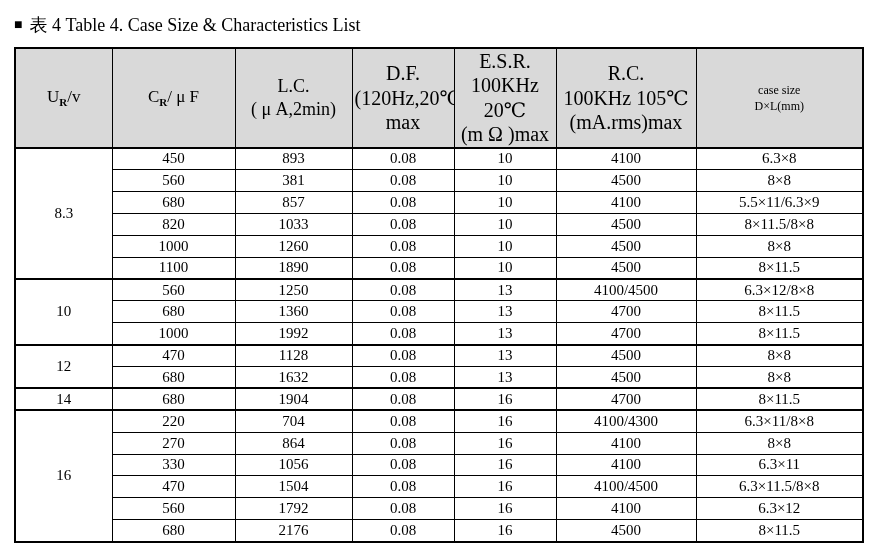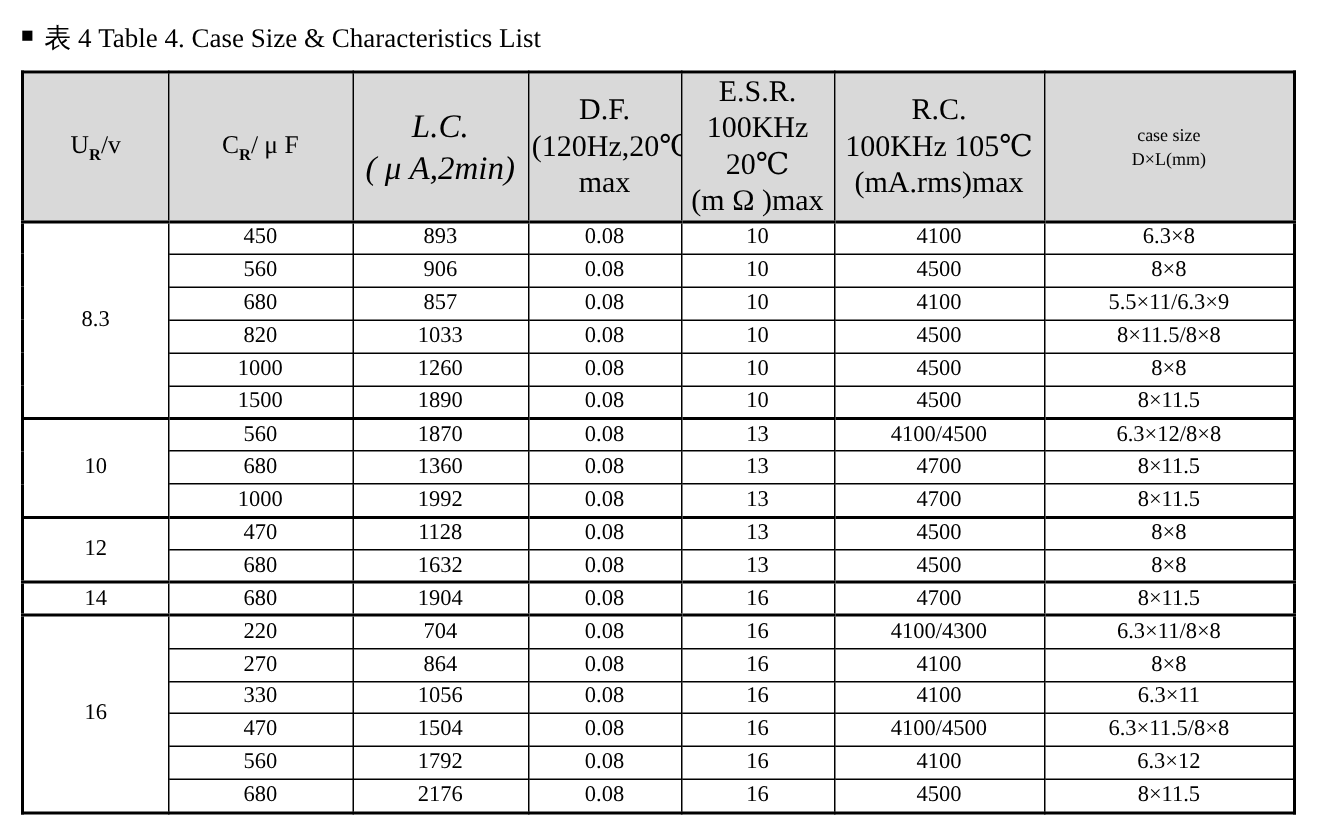--- a/index.html
+++ b/index.html
@@ -40,21 +40,21 @@
     overflow: hidden;
   }
   .spec-table thead th {
     background: #d9d9d9;
     border-bottom: 2px solid #000;
     height: 65px;
     font-weight: normal;
   }
   th.h-bold { font-size: 17px; font-weight: bold; margin-top: 40px; }
   th.h-bold sub { font-size: 11px; font-weight: bold; }
-  th.h-mid  { font-size: 22px; line-height: 1.25; font-style: italic; }
+  th.h-mid  { font-size: 18px; line-height: 1.25; }
   th.h-small{ font-size: 20px; line-height: 1.22; }
   th.h-case { font-size: 12px; line-height: 1.35; }
   .spec-table tbody td {
     height: 21.9px;
     font-size: 15px;
     line-height: 1;
   }
   .spec-table tbody tr.group-start td { border-top: 2px solid #000; }
   .spec-table td.voltage { font-size: 15px; }
 </style>
@@ -111,21 +111,21 @@
           <td rowspan="6" class="voltage">8.3</td>
           <td>450</td>
           <td>893</td>
           <td>0.08</td>
           <td>10</td>
           <td>4100</td>
           <td>6.3×8</td>
         </tr>
         <tr>
           <td>560</td>
-          <td>906</td>
+          <td>381</td>
           <td>0.08</td>
           <td>10</td>
           <td>4500</td>
           <td>8×8</td>
         </tr>
         <tr>
           <td>680</td>
           <td>857</td>
           <td>0.08</td>
           <td>10</td>
@@ -142,31 +142,31 @@
         </tr>
         <tr>
           <td>1000</td>
           <td>1260</td>
           <td>0.08</td>
           <td>10</td>
           <td>4500</td>
           <td>8×8</td>
         </tr>
         <tr>
-          <td>1500</td>
+          <td>1100</td>
           <td>1890</td>
           <td>0.08</td>
           <td>10</td>
           <td>4500</td>
           <td>8×11.5</td>
         </tr>
         <tr class="group-start">
           <td rowspan="3" class="voltage">10</td>
           <td>560</td>
-          <td>1870</td>
+          <td>1250</td>
           <td>0.08</td>
           <td>13</td>
           <td>4100/4500</td>
           <td>6.3×12/8×8</td>
         </tr>
         <tr>
           <td>680</td>
           <td>1360</td>
           <td>0.08</td>
           <td>13</td>

